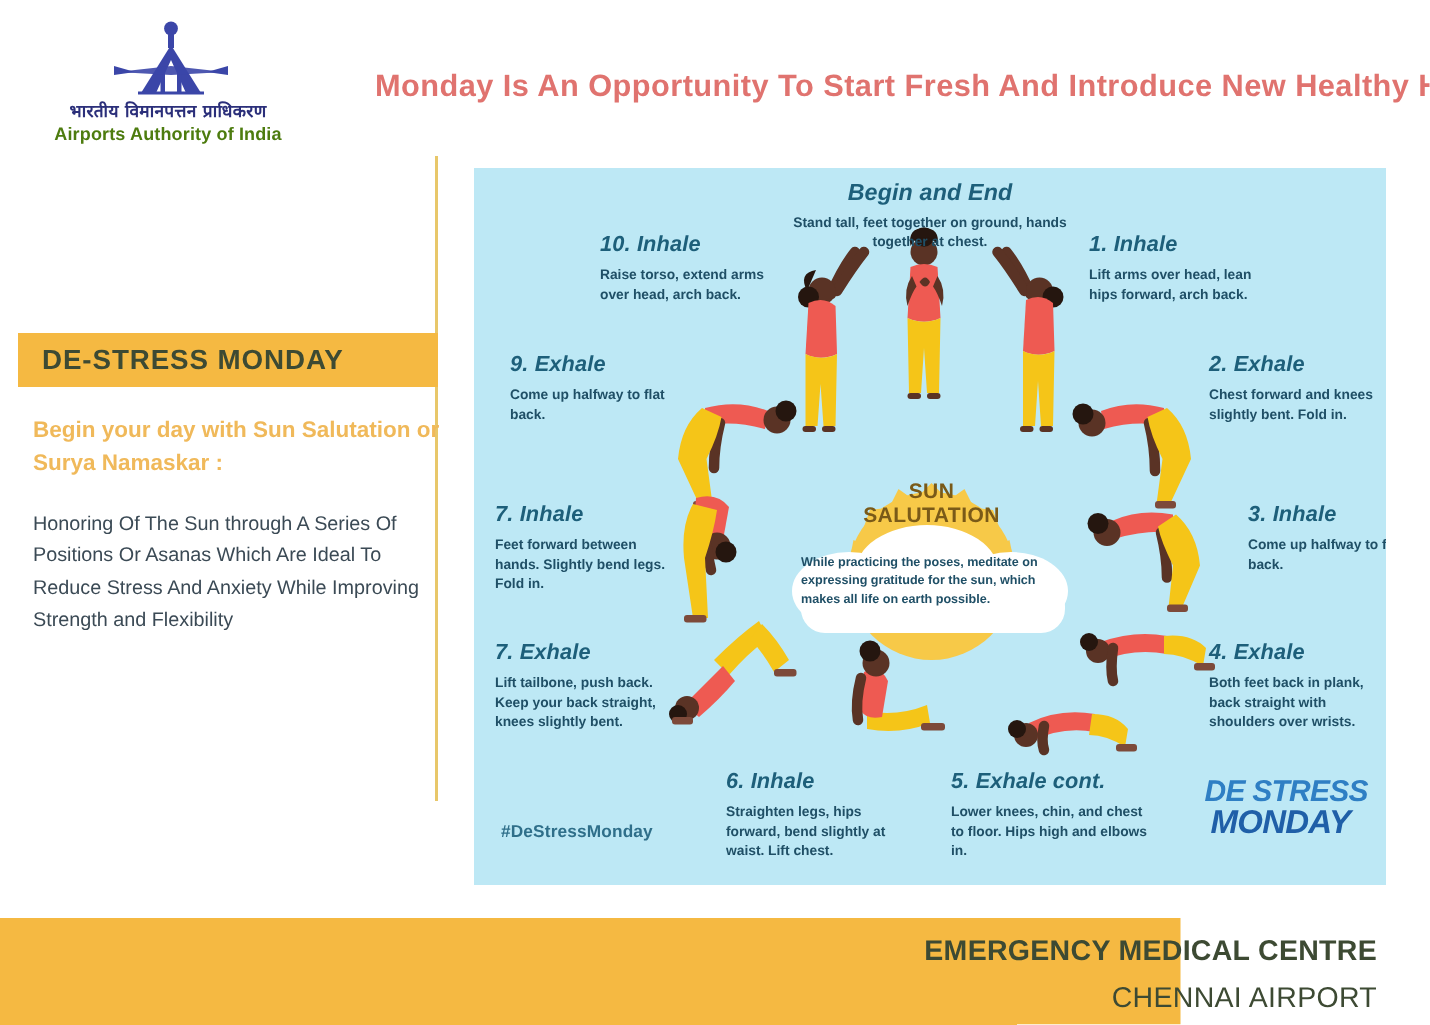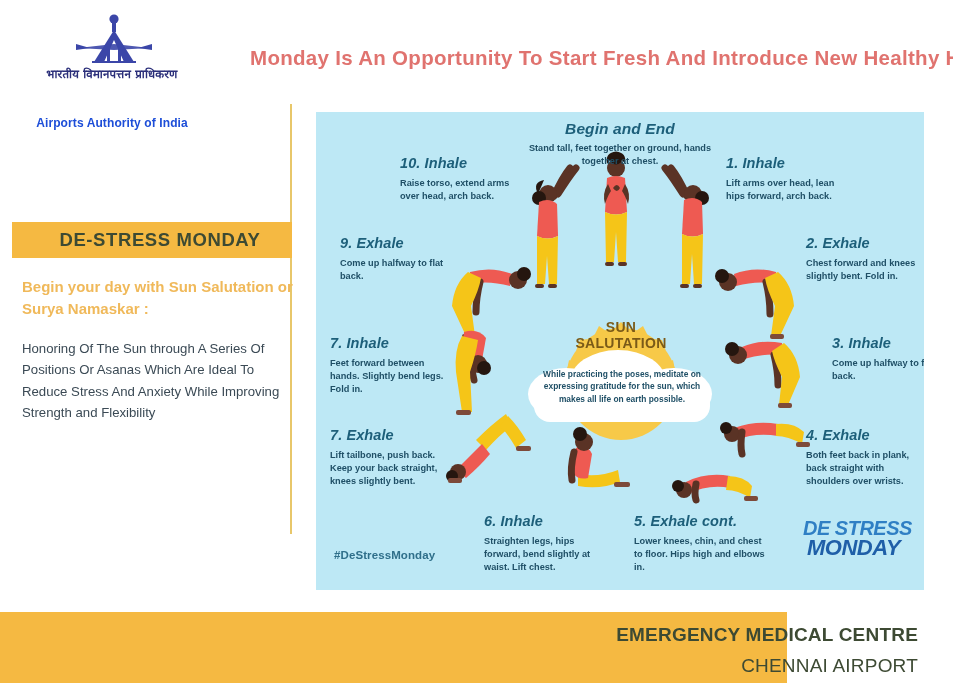--- a/index.html
+++ b/index.html
@@ -13,36 +13,35 @@
   }
   .page{position:absolute;inset:0;background:#fff;}
 
   
   .logo{position:absolute;left:22px;top:14px;width:180px;height:82px;}
   .logo-mark{position:absolute;left:52px;top:0;width:80px;height:52px;}
   .logo-hindi{position:absolute;left:0;top:52px;width:180px;text-align:center;
     font-size:11.5px;font-weight:bold;color:#2b2f7a;letter-spacing:.2px;
     font-family:"DejaVu Sans", sans-serif;}
   .logo-eng{position:absolute;left:0;top:68px;width:180px;text-align:center;
-    font-size:12px;font-weight:bold;color:#1d4ed8;letter-spacing:.1px;margin-top:34px;}
+    font-size:12px;font-weight:bold;color:#4d7c0f;letter-spacing:.1px;}
 
   
   .headline{
     position:absolute;left:250px;top:46px;width:690px;
     text-align:center;font-size:20.5px;font-weight:bold;
     color:#e0736f;letter-spacing:.3px;white-space:nowrap;
   }
 
   
   .vrule{position:absolute;left:290px;top:104px;width:2px;height:430px;background:#e8c76a;}
   .badge{
     position:absolute;left:12px;top:222px;width:280px;height:36px;
     background:#f5b942;display:flex;align-items:center;padding-left:16px;
     box-sizing:border-box;
-    justify-content:center;
   }
   .badge-text{font-size:18.5px;font-weight:bold;color:#3d4a33;letter-spacing:.6px;}
   .sub{
     position:absolute;left:22px;top:276px;width:275px;
     font-size:15px;font-weight:bold;color:#f0b95a;line-height:1.45;
   }
   .body-copy{
     position:absolute;left:22px;top:338px;width:280px;
     font-size:13.2px;color:#3b4a55;line-height:1.62;
   }
@@ -58,21 +57,21 @@
   .step .d{font-size:9.2px;font-weight:bold;color:#1f4f66;line-height:1.42;margin:0;}
   .step.c .t,.step.c .d{text-align:center;}
   .step.r .t,.step.r .d{text-align:left;}
 
   .hashtag{position:absolute;left:18px;top:437px;font-size:11.5px;font-weight:bold;
     color:#2f6f8a;letter-spacing:.1px;}
 
   
   .suncloud{position:absolute;left:190px;top:190px;width:230px;height:128px;}
   .cloud-note{
-    position:absolute;left:28px;top:66px;width:176px;text-align:center;
+    position:absolute;left:28px;top:66px;width:176px;
     font-size:8.4px;font-weight:bold;color:#1f4f66;line-height:1.48;
   }
   .sun-title{
     position:absolute;left:55px;top:18px;width:120px;text-align:center;
     font-size:14px;font-weight:bold;color:#7a5a18;line-height:1.12;letter-spacing:.3px;
   }
 
   
   .dslogo{position:absolute;left:487px;top:406px;width:112px;height:52px;}
   .ds1{position:absolute;left:0;top:0;width:112px;font-size:20px;font-weight:bold;

